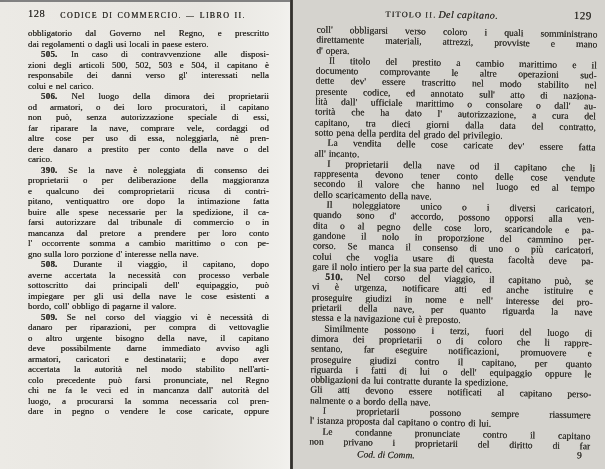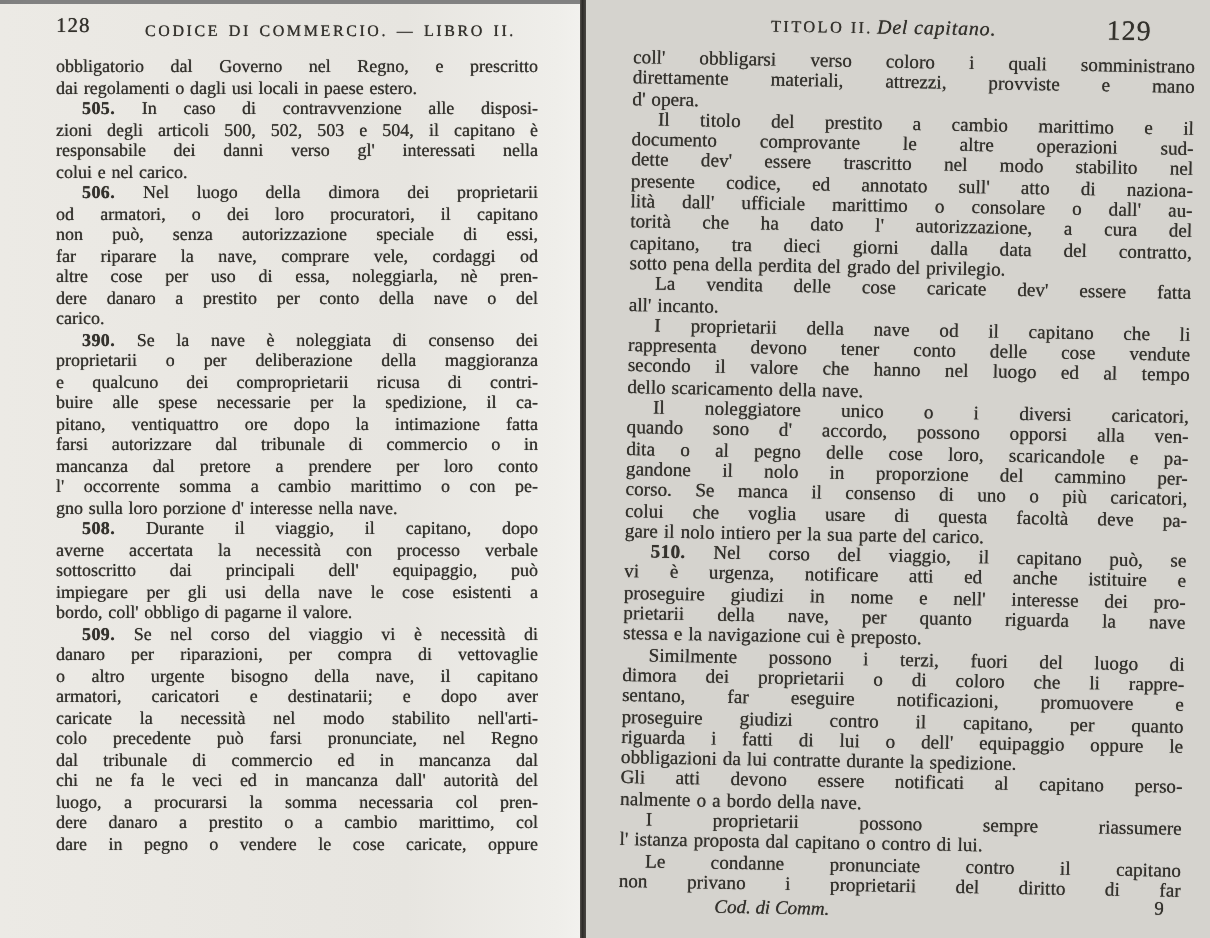--- a/index.html
+++ b/index.html
@@ -27,42 +27,42 @@
     background:linear-gradient(90deg, rgba(211,209,204,0) 0 48px, #d5d3ce 48px),
                #d5d3ce;
   }
   .ink { text-shadow:0 0 0.35px currentColor; }
 
   
   #left-pagenum {
     position:absolute; left:28px; top:6px; font-size:10.5px; letter-spacing:0.5px;
   }
   #left-header {
-    position:absolute; left:48px; top:9px; width:210px; text-align:right;
+    position:absolute; left:48px; top:9px; width:210px; text-align:center;
     font-size:8px; letter-spacing:1.3px; word-spacing:1px; white-space:nowrap;
   }
   #left-body {
     position:absolute; left:28px; top:26px; width:241px;
     font-size:9px; word-spacing:0.6px;
   }
   #left-body .line { height:10.5px; line-height:10.5px; }
 
   
   #right-content {
     position:absolute; left:313px; top:5px; width:281px; height:458px;
     transform:rotate(1deg); transform-origin:50% 50%;
   }
   #right-header {
     position:absolute; left:30px; top:4px; width:190px; text-align:center;
     font-size:8.2px; white-space:nowrap;
   }
   #right-header .sc { letter-spacing:1.2px; }
   #right-header .it { font-style:italic; font-size:10px; letter-spacing:0.4px; }
   #right-pagenum {
-    position:absolute; right:22px; top:2px; font-size:14px; letter-spacing:0.5px;
+    position:absolute; right:6px; top:2px; font-size:11px; letter-spacing:0.5px;
   }
   #right-body {
     position:absolute; left:0; top:22px; width:281px;
     font-size:9.6px; word-spacing:0.6px;
   }
   #right-body .line { height:10.3px; line-height:10.3px; }
   #right-footer-imprint {
     position:absolute; left:48px; top:446px; font-style:italic; font-size:9.5px;
   }
   #right-footer-signature {
@@ -98,41 +98,40 @@
         <div class="line indent"><b>506.</b>&nbsp;Nel luogo della dimora dei proprietarii</div>
         <div class="line">od armatori, o dei loro procuratori, il capitano</div>
         <div class="line">non può, senza autorizzazione speciale di essi,</div>
         <div class="line">far riparare la nave, comprare vele, cordaggi od</div>
         <div class="line">altre cose per uso di essa, noleggiarla, nè pren-</div>
         <div class="line">dere danaro a prestito per conto della nave o del</div>
         <div class="line end">carico.</div>
         <div class="line indent"><b>390.</b>&nbsp;Se la nave è noleggiata di consenso dei</div>
         <div class="line">proprietarii o per deliberazione della maggioranza</div>
         <div class="line">e qualcuno dei comproprietarii ricusa di contri-</div>
+        <div class="line">pitano, ventiquattro ore dopo la intimazione fatta</div>
         <div class="line">buire alle spese necessarie per la spedizione, il ca-</div>
-        <div class="line">pitano, ventiquattro ore dopo la intimazione fatta</div>
         <div class="line">farsi autorizzare dal tribunale di commercio o in</div>
         <div class="line">mancanza dal pretore a prendere per loro conto</div>
         <div class="line">l' occorrente somma a cambio marittimo o con pe-</div>
         <div class="line end">gno sulla loro porzione d' interesse nella nave.</div>
         <div class="line indent"><b>508.</b>&nbsp;Durante il viaggio, il capitano, dopo</div>
         <div class="line">averne accertata la necessità con processo verbale</div>
         <div class="line">sottoscritto dai principali dell' equipaggio, può</div>
         <div class="line">impiegare per gli usi della nave le cose esistenti a</div>
         <div class="line end">bordo, coll' obbligo di pagarne il valore.</div>
         <div class="line indent"><b>509.</b>&nbsp;Se nel corso del viaggio vi è necessità di</div>
         <div class="line">danaro per riparazioni, per compra di vettovaglie</div>
         <div class="line">o altro urgente bisogno della nave, il capitano</div>
+        <div class="line">deve possibilmente darne immediato avviso agli</div>
         <div class="line">armatori, caricatori e destinatarii; e dopo aver</div>
-        <div class="line">caricate la necessità nel modo stabilito nell'arti-</div>
+        <div class="line">accertata la autorità nel modo stabilito nell'arti-</div>
         <div class="line">colo precedente può farsi pronunciate, nel Regno</div>
-        <div class="line">dal tribunale di commercio ed in mancanza dal</div>
         <div class="line">chi ne fa le veci ed in mancanza dall' autorità del</div>
         <div class="line">luogo, a procurarsi la somma necessaria col pren-</div>
-        <div class="line">dere danaro a prestito o a cambio marittimo, col</div>
         <div class="line">dare in pegno o vendere le cose caricate, oppure</div>
       </div>
   </div>
 
   <div id="gutter-line"></div>
   <div id="gutter-shadow"></div>
 
   <div id="right-page"></div>
 
   <div id="right-content">

